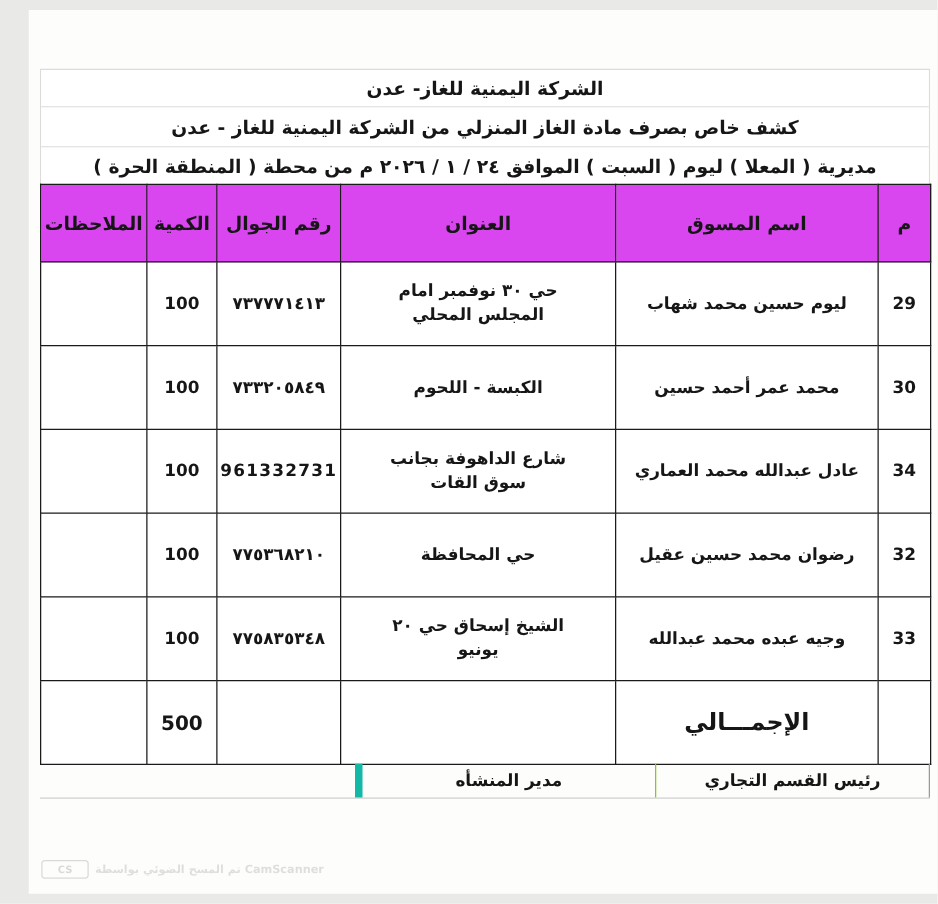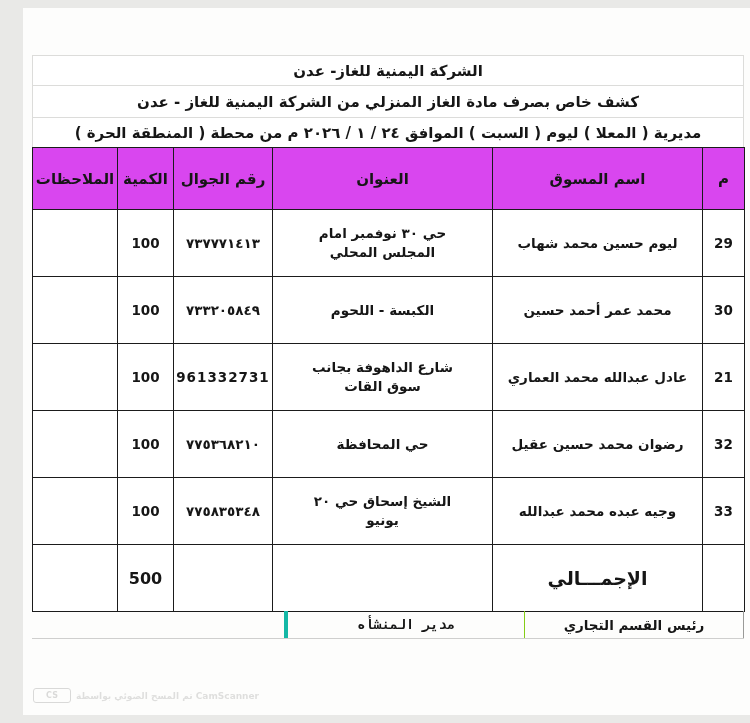--- a/index.html
+++ b/index.html
@@ -54,21 +54,21 @@
     position:absolute; left:9px; top:603px; width:712px; height:28px;
     display:flex; direction:rtl;
     border-bottom:1px solid #cfcfce;
   }
   .sig-cell {
     display:flex; align-items:center; justify-content:center;
     font-weight:bold; font-size:13.5px;
     border-left:1px solid #84cc16;
   }
   .sig-cell:first-child { border-right:1px solid #9a9a98; }
-  .sig-cell:last-child  { border-left:4px solid #14b8a6;font-family:Liberation Mono, monospace; }
+  .sig-cell:last-child  { border-left:6px solid #14b8a6; }
   .sc1 { width:252px; }
   .sc2 { width:220px; }
   .sc3 { width:240px; }
   
   .watermark {
     position:absolute; left:10px; bottom:12px;
     display:flex; align-items:center; gap:5px;
     opacity:0.30; direction:ltr;
   }
   .wm-logo {
@@ -119,21 +119,21 @@
       </tr>
       <tr>
         <td class="idx">30</td>
         <td class="name">محمد عمر أحمد حسين</td>
         <td class="addr">الكبسة - اللحوم</td>
         <td class="phone">٧٣٣٢٠٥٨٤٩</td>
         <td class="qty">100</td>
         <td class="note"></td>
       </tr>
       <tr>
-        <td class="idx">21</td>
+        <td class="idx">34</td>
         <td class="name">عادل عبدالله محمد العماري</td>
         <td class="addr">شارع الداهوفة بجانب سوق القات</td>
         <td class="phone">961332731</td>
         <td class="qty">100</td>
         <td class="note"></td>
       </tr>
       <tr>
         <td class="idx">32</td>
         <td class="name">رضوان محمد حسين عقيل</td>
         <td class="addr">حي المحافظة</td>

